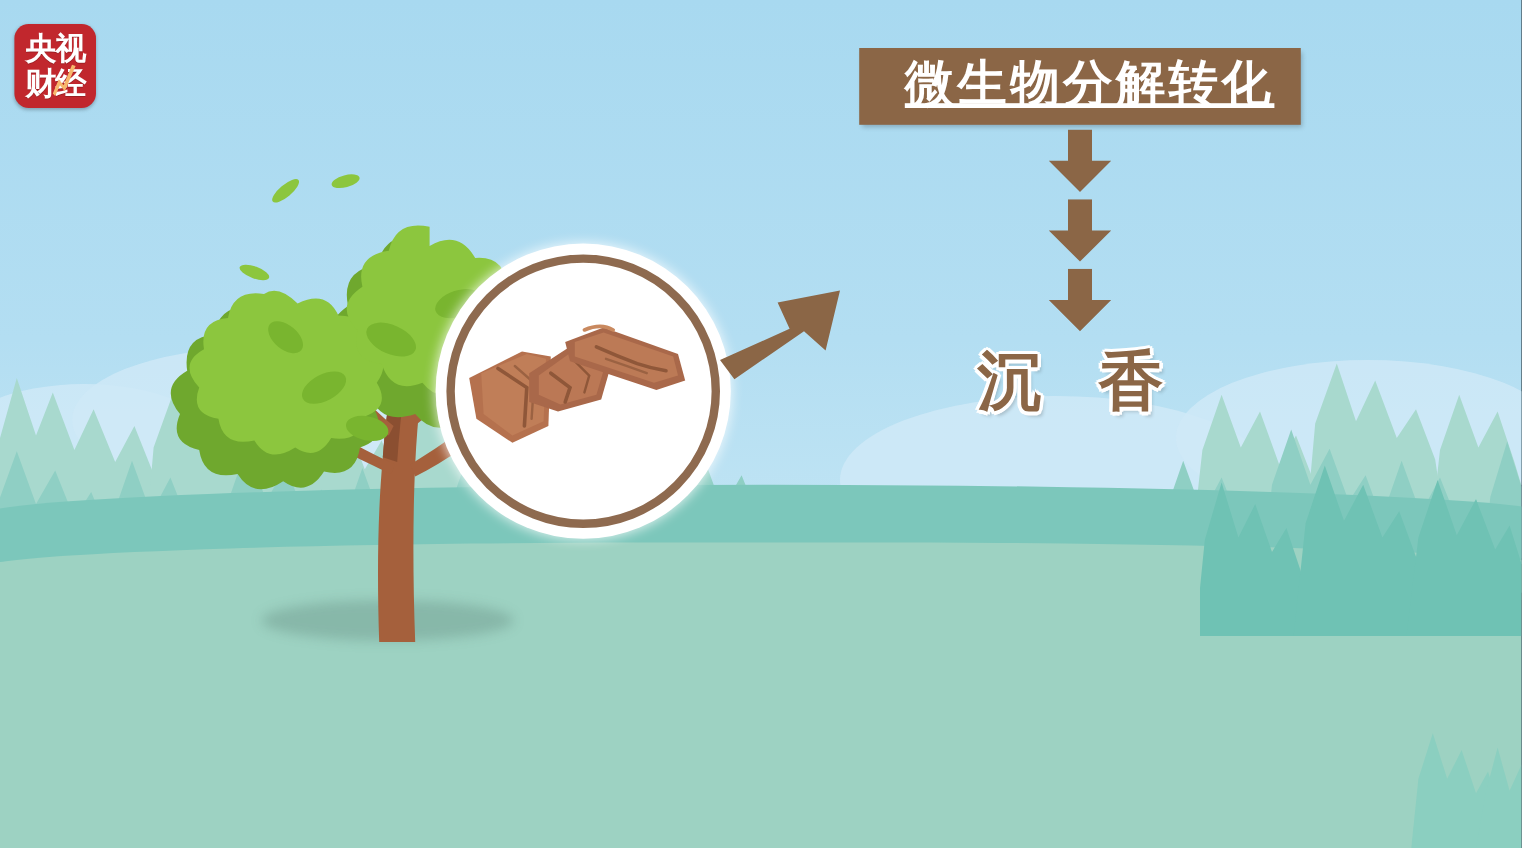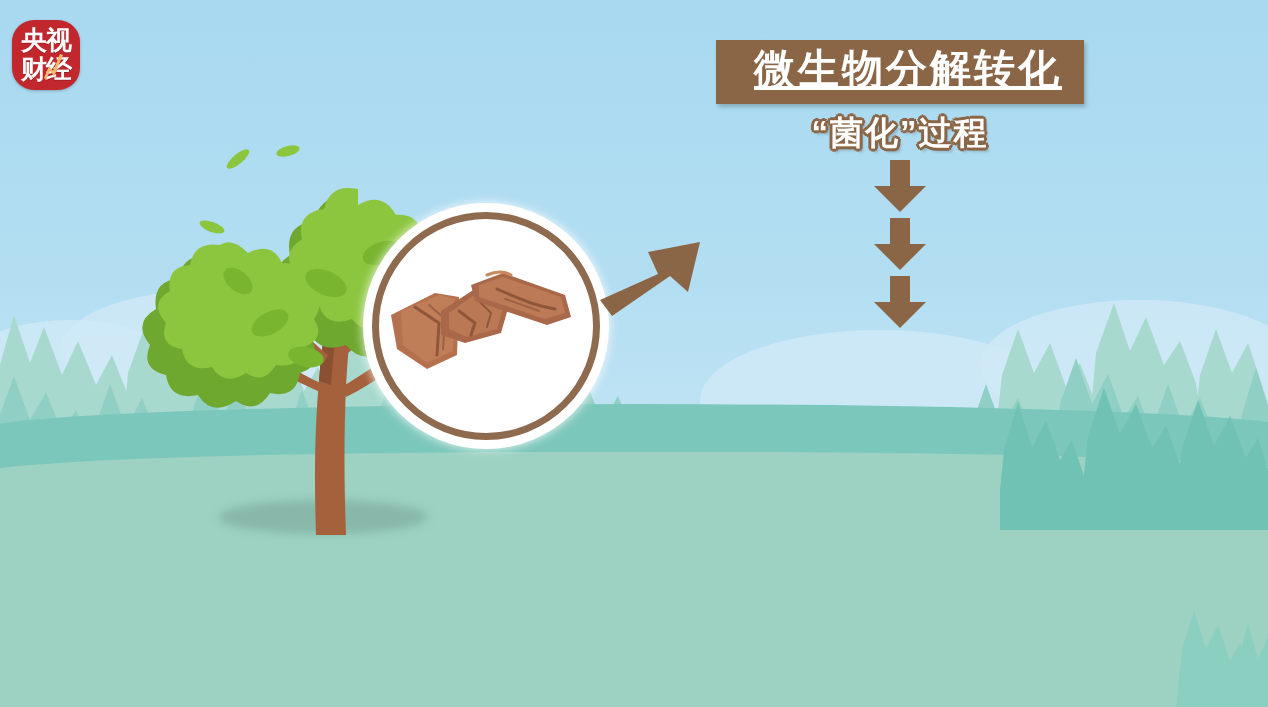--- a/index.html
+++ b/index.html
@@ -60,21 +60,21 @@
     background: #9DD2C2;
     border-radius: 44% 44% 0 0 / 22px 22px 0 0;
   }
 
   
   .logo {
     position: absolute;
     left: 12px; top: 20px;
     width: 68px; height: 70px;
     background: #C1272D;
-    border-radius: 22px;
+    border-radius: 12px;
     box-shadow: 0 1px 3px rgba(0,0,0,.25);
     overflow: hidden;
   }
   .logo-line {
     position: absolute;
     left: 0; width: 68px;
     text-align: center;
     color: #fff;
     font-weight: 900;
     font-size: 26px;
@@ -367,36 +367,36 @@
 
   <svg class="diag-arrow" viewBox="0 0 110 90">
     <path d="M0 72 L58 46 L48 24 L100 14 L88 64 L70 48 L12 88 Z" fill="#8B6646"></path>
   </svg>
 
   <div class="flow">
 
     <div class="flow-row">
       <span class="flow-box">微生物分解转化</span>
     </div>
-    <div class="flow-sub">“菌化”过程</div>
 
     <svg class="down-arrow" width="56" height="54" viewBox="0 0 56 54">
       <path d="M18 0 L38 0 L38 26 L54 26 L28 52 L2 26 L18 26 Z" fill="#8B6646"></path>
     </svg>
 
 
     <svg class="down-arrow" width="56" height="54" viewBox="0 0 56 54">
       <path d="M18 0 L38 0 L38 26 L54 26 L28 52 L2 26 L18 26 Z" fill="#8B6646"></path>
     </svg>
 
 
     <svg class="down-arrow" width="56" height="54" viewBox="0 0 56 54">
       <path d="M18 0 L38 0 L38 26 L54 26 L28 52 L2 26 L18 26 Z" fill="#8B6646"></path>
     </svg>
 
+    <div class="flow-final">沉 香</div>
   </div>
 
   <div class="logo">
     <div class="logo-line logo-line-1">央视</div>
     <div class="logo-line logo-line-2">财经</div>
     <svg class="logo-arrow" viewBox="0 0 22 30">
       <path d="M2 26 L7 14 L11 19 L18 2 L21 3 L12 24 L8 19 L4 28 Z" fill="#F7B76B"></path>
     </svg>
   </div>
 

